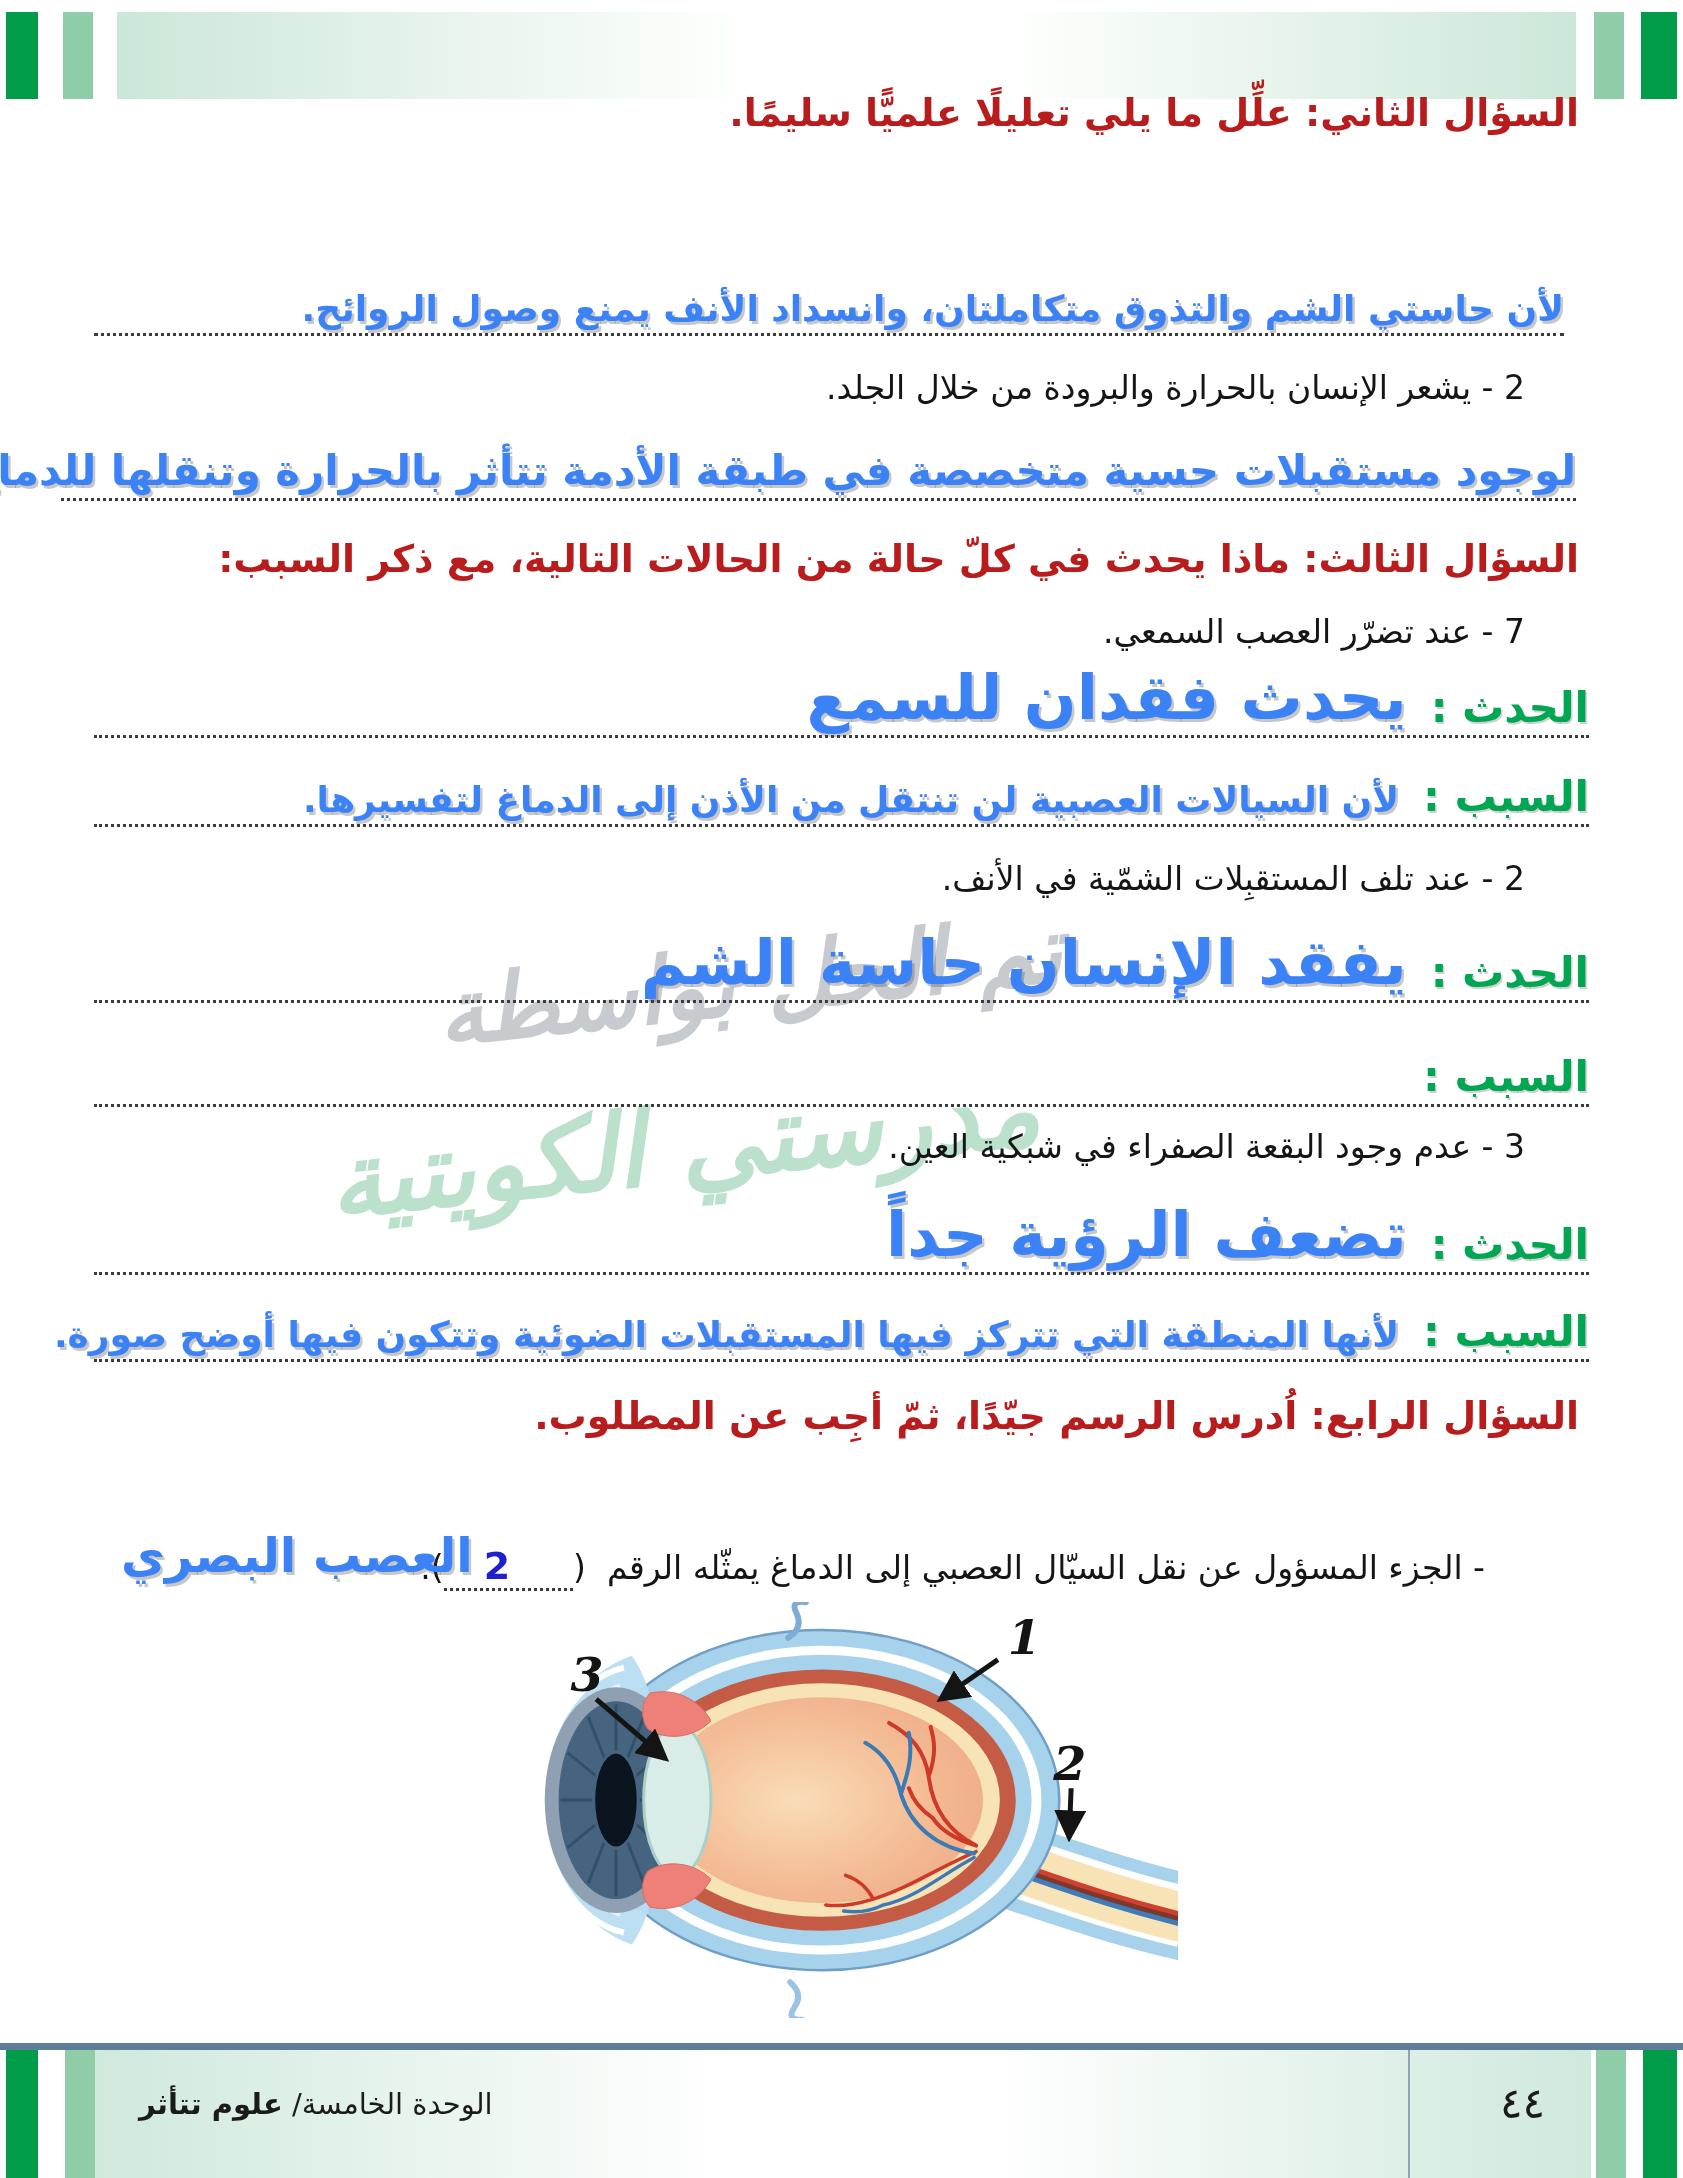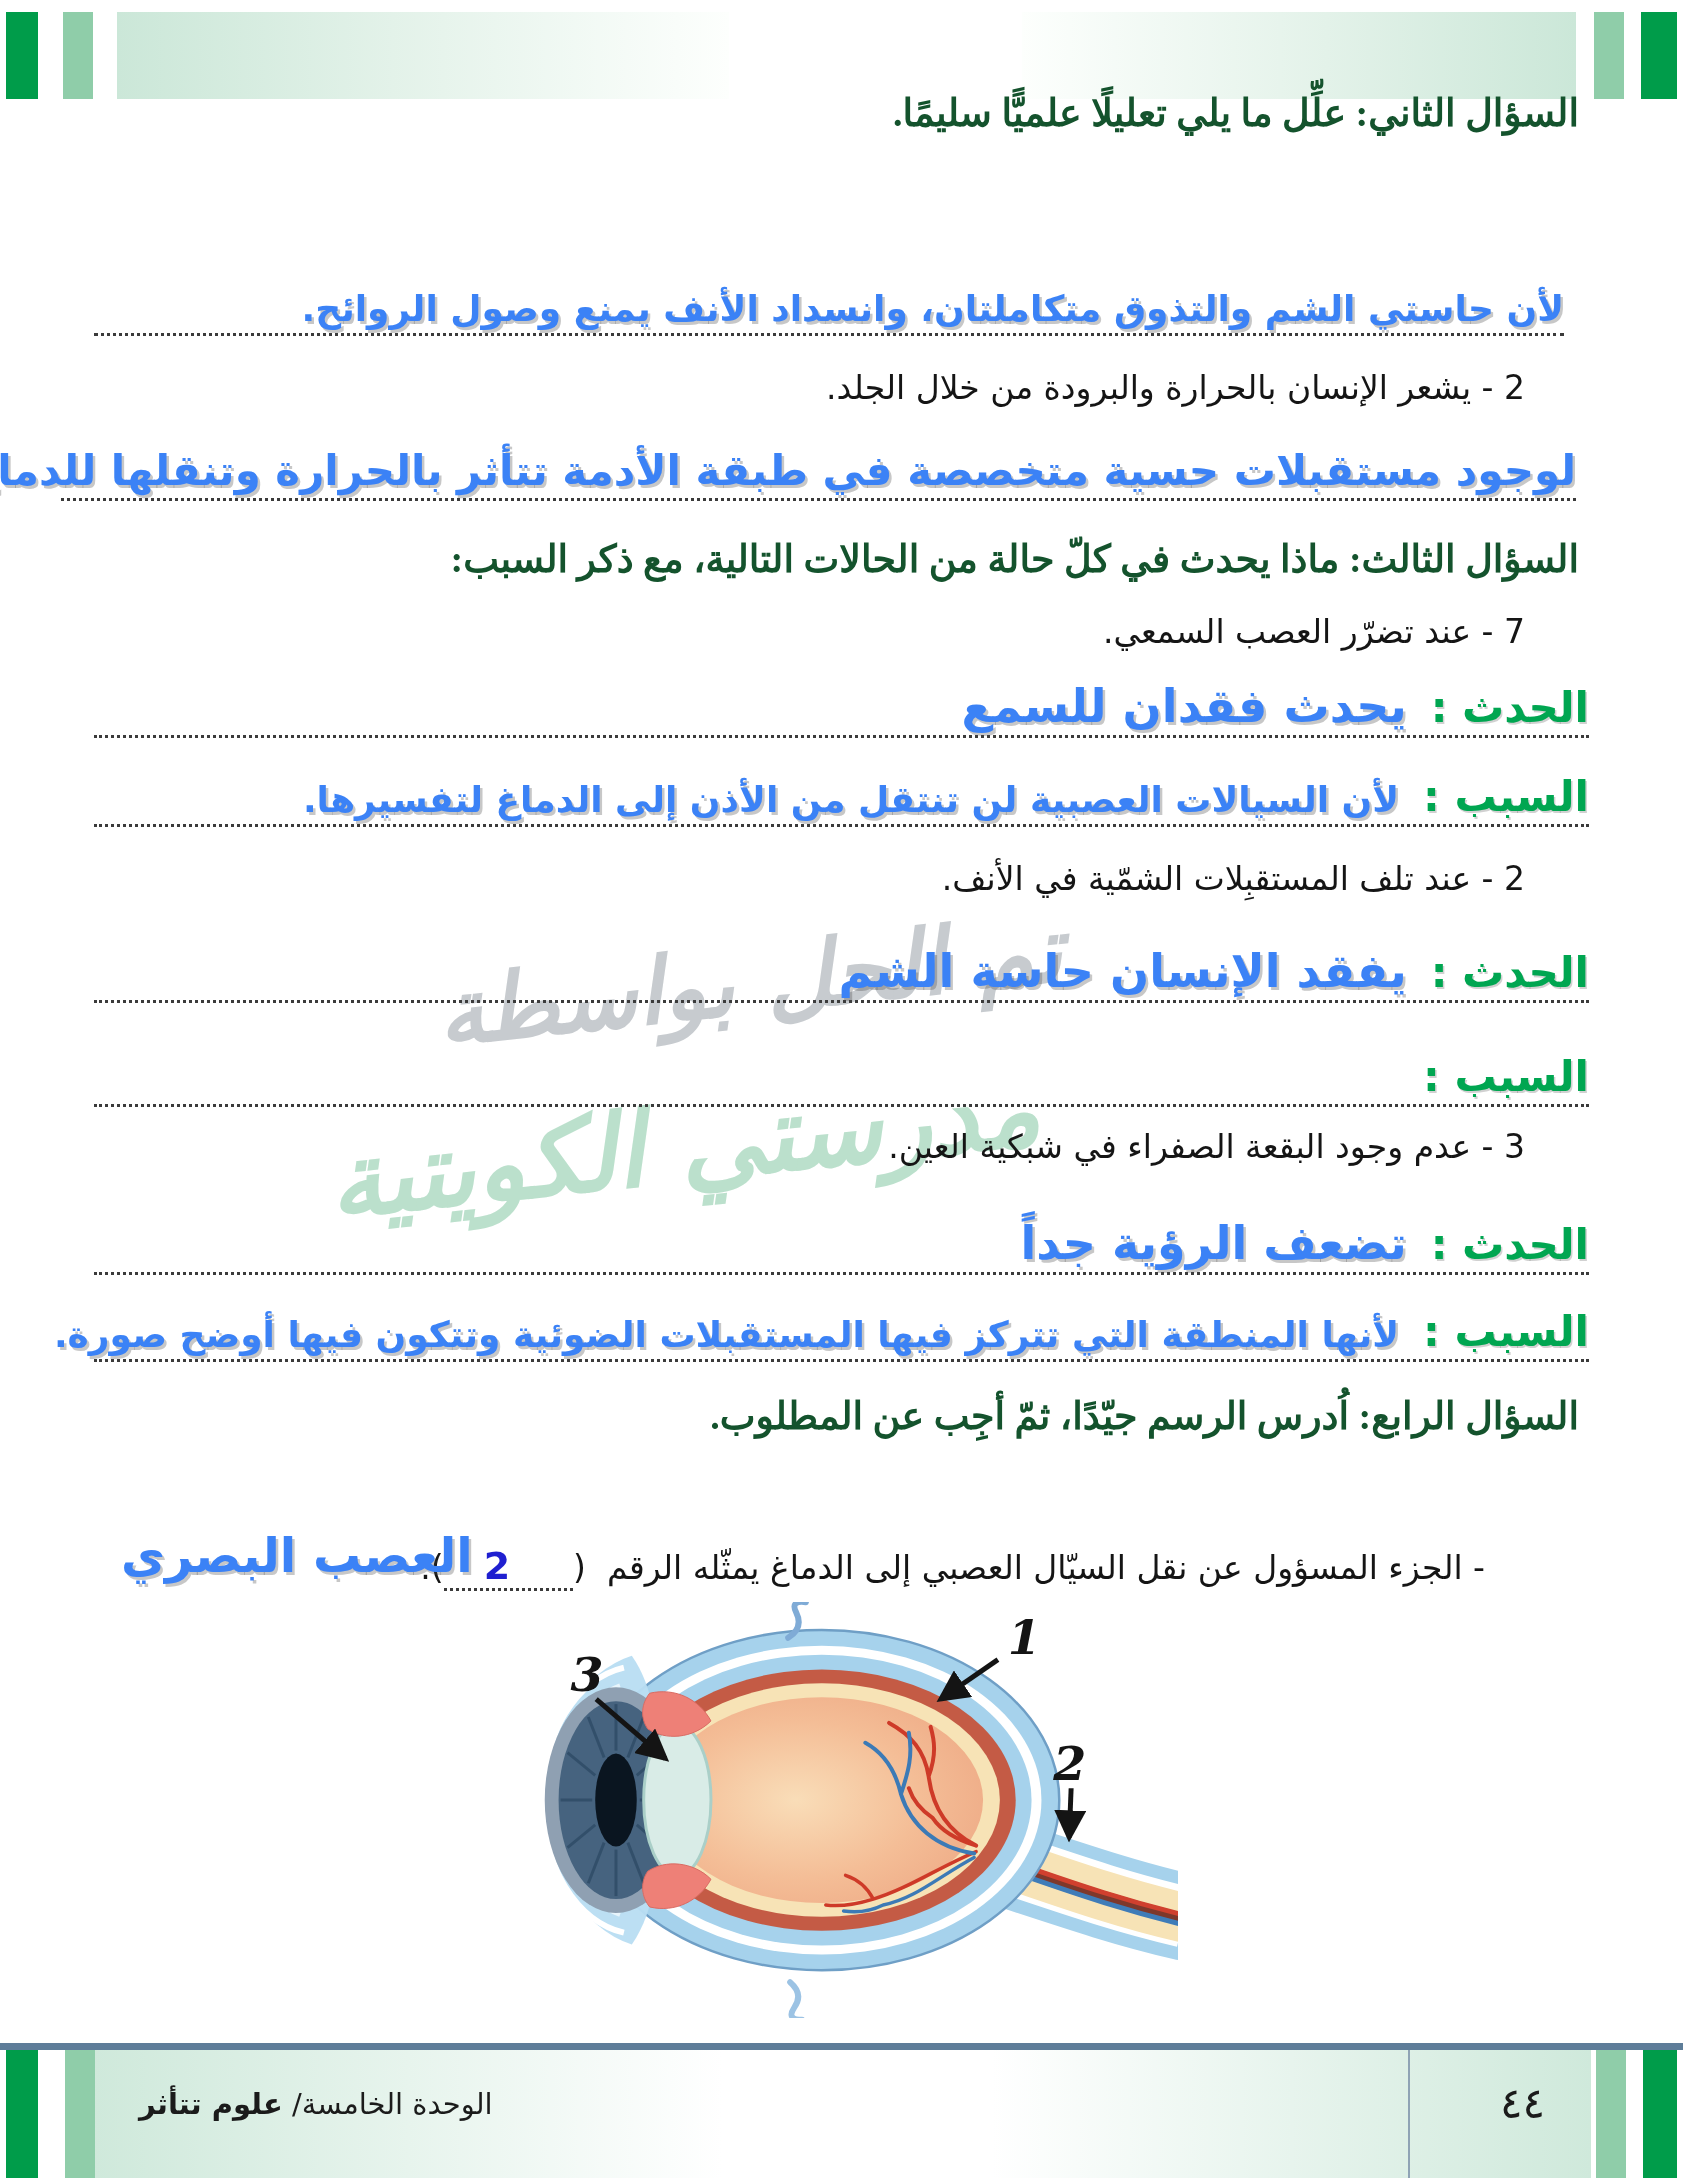--- a/index.html
+++ b/index.html
@@ -5,30 +5,30 @@
   html,body{margin:0;padding:0;background:#e8e8e8;}
   .page{position:relative;width:1683px;height:2178px;background:#ffffff;
         font-family:"DejaVu Sans",sans-serif;overflow:hidden;margin:0 auto;}
   
   .stripe{position:absolute;}
   .dark{background:#009c4a;}
   .light{background:#8fcda9;}
   .grad-l{background:linear-gradient(90deg,#cbe7d8 0%,#e3f2e9 45%,#fdfffd 100%);}
   .grad-r{background:linear-gradient(270deg,#cbe7d8 0%,#e3f2e9 45%,#fdfffd 100%);}
   
-  .heading{position:absolute;right:104px;font-size:38px;font-weight:bold;color:#14532d;
-           direction:rtl;white-space:nowrap;font-family:Liberation Serif, serif;}
+  .heading{position:absolute;right:104px;font-size:38px;font-weight:bold;color:#b91c1c;
+           direction:rtl;white-space:nowrap;}
   .item{position:absolute;right:158px;font-size:33px;color:#151515;direction:rtl;white-space:nowrap;}
   .ansrow{position:absolute;border-bottom:3px dotted #3b3b3b;direction:rtl;display:flex;
           align-items:flex-end;gap:24px;white-space:nowrap;padding-bottom:5px;box-sizing:border-box;}
   .blue{color:#3b82f6;font-weight:bold;line-height:1.05;
         text-shadow:2.5px 2.5px 0 rgba(70,70,70,0.30);}
   .green-label{color:#00a651;font-weight:bold;font-size:42px;line-height:1.05;
                text-shadow:1.5px 1.5px 0 rgba(70,70,70,0.25);}
-  .fs36{font-size:36px}.fs40{font-size:36px}.fs42{font-size:42px}.fs46{font-size:46px}
+  .fs36{font-size:36px}.fs40{font-size:36px}.fs42{font-size:42px}.fs46{font-size:62px}
   .side-answer{position:absolute;left:121px;top:1530px;font-size:48px;}
   .subline{right:198px;}
   .blank-underline{display:inline-block;border-bottom:3px dotted #3b3b3b;padding:0 2px;}
   .dots-spacer{display:inline-block;height:6px;}
   .num-blue{color:#1f1fd0;font-weight:bold;font-size:38px;}
   .wm{position:absolute;direction:rtl;font-style:italic;font-weight:bold;white-space:nowrap;
       transform:rotate(-6deg);line-height:1;}
   .wm1{left:436px;top:936px;font-size:91px;color:#9aa1a8;opacity:.55;}
   .wm2{left:327px;top:1094px;font-size:103px;color:#8fccab;opacity:.60;}
   

